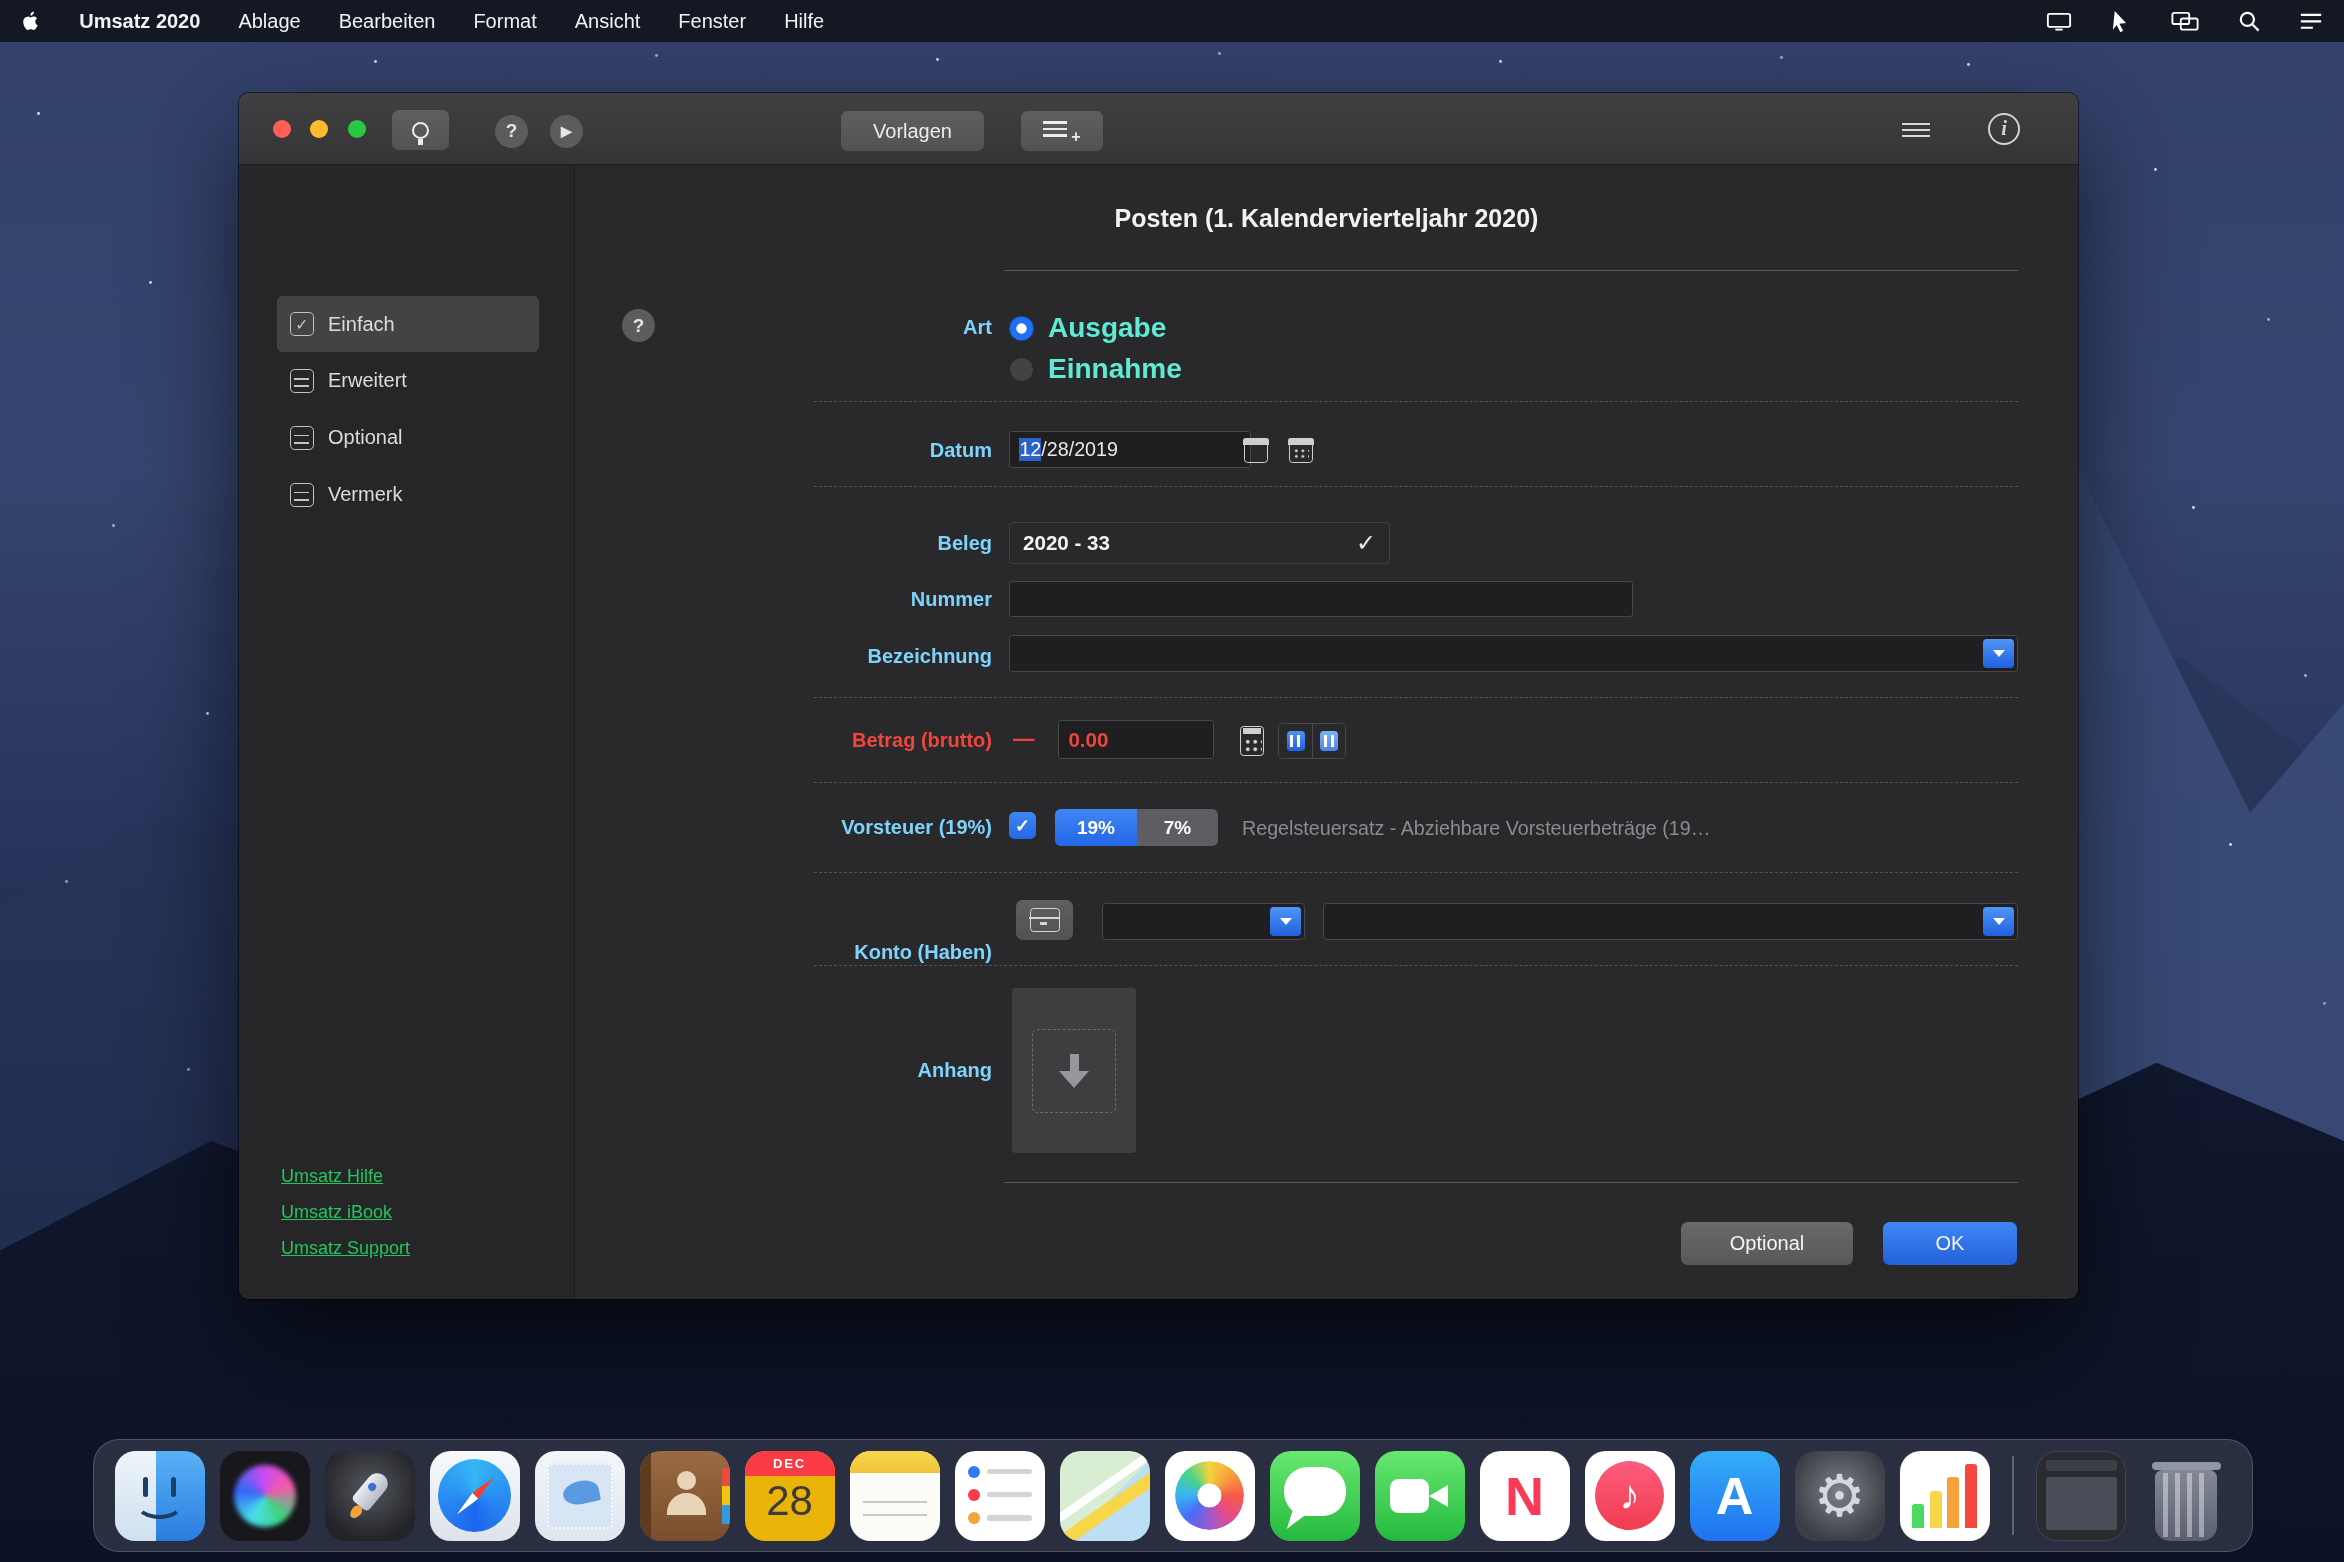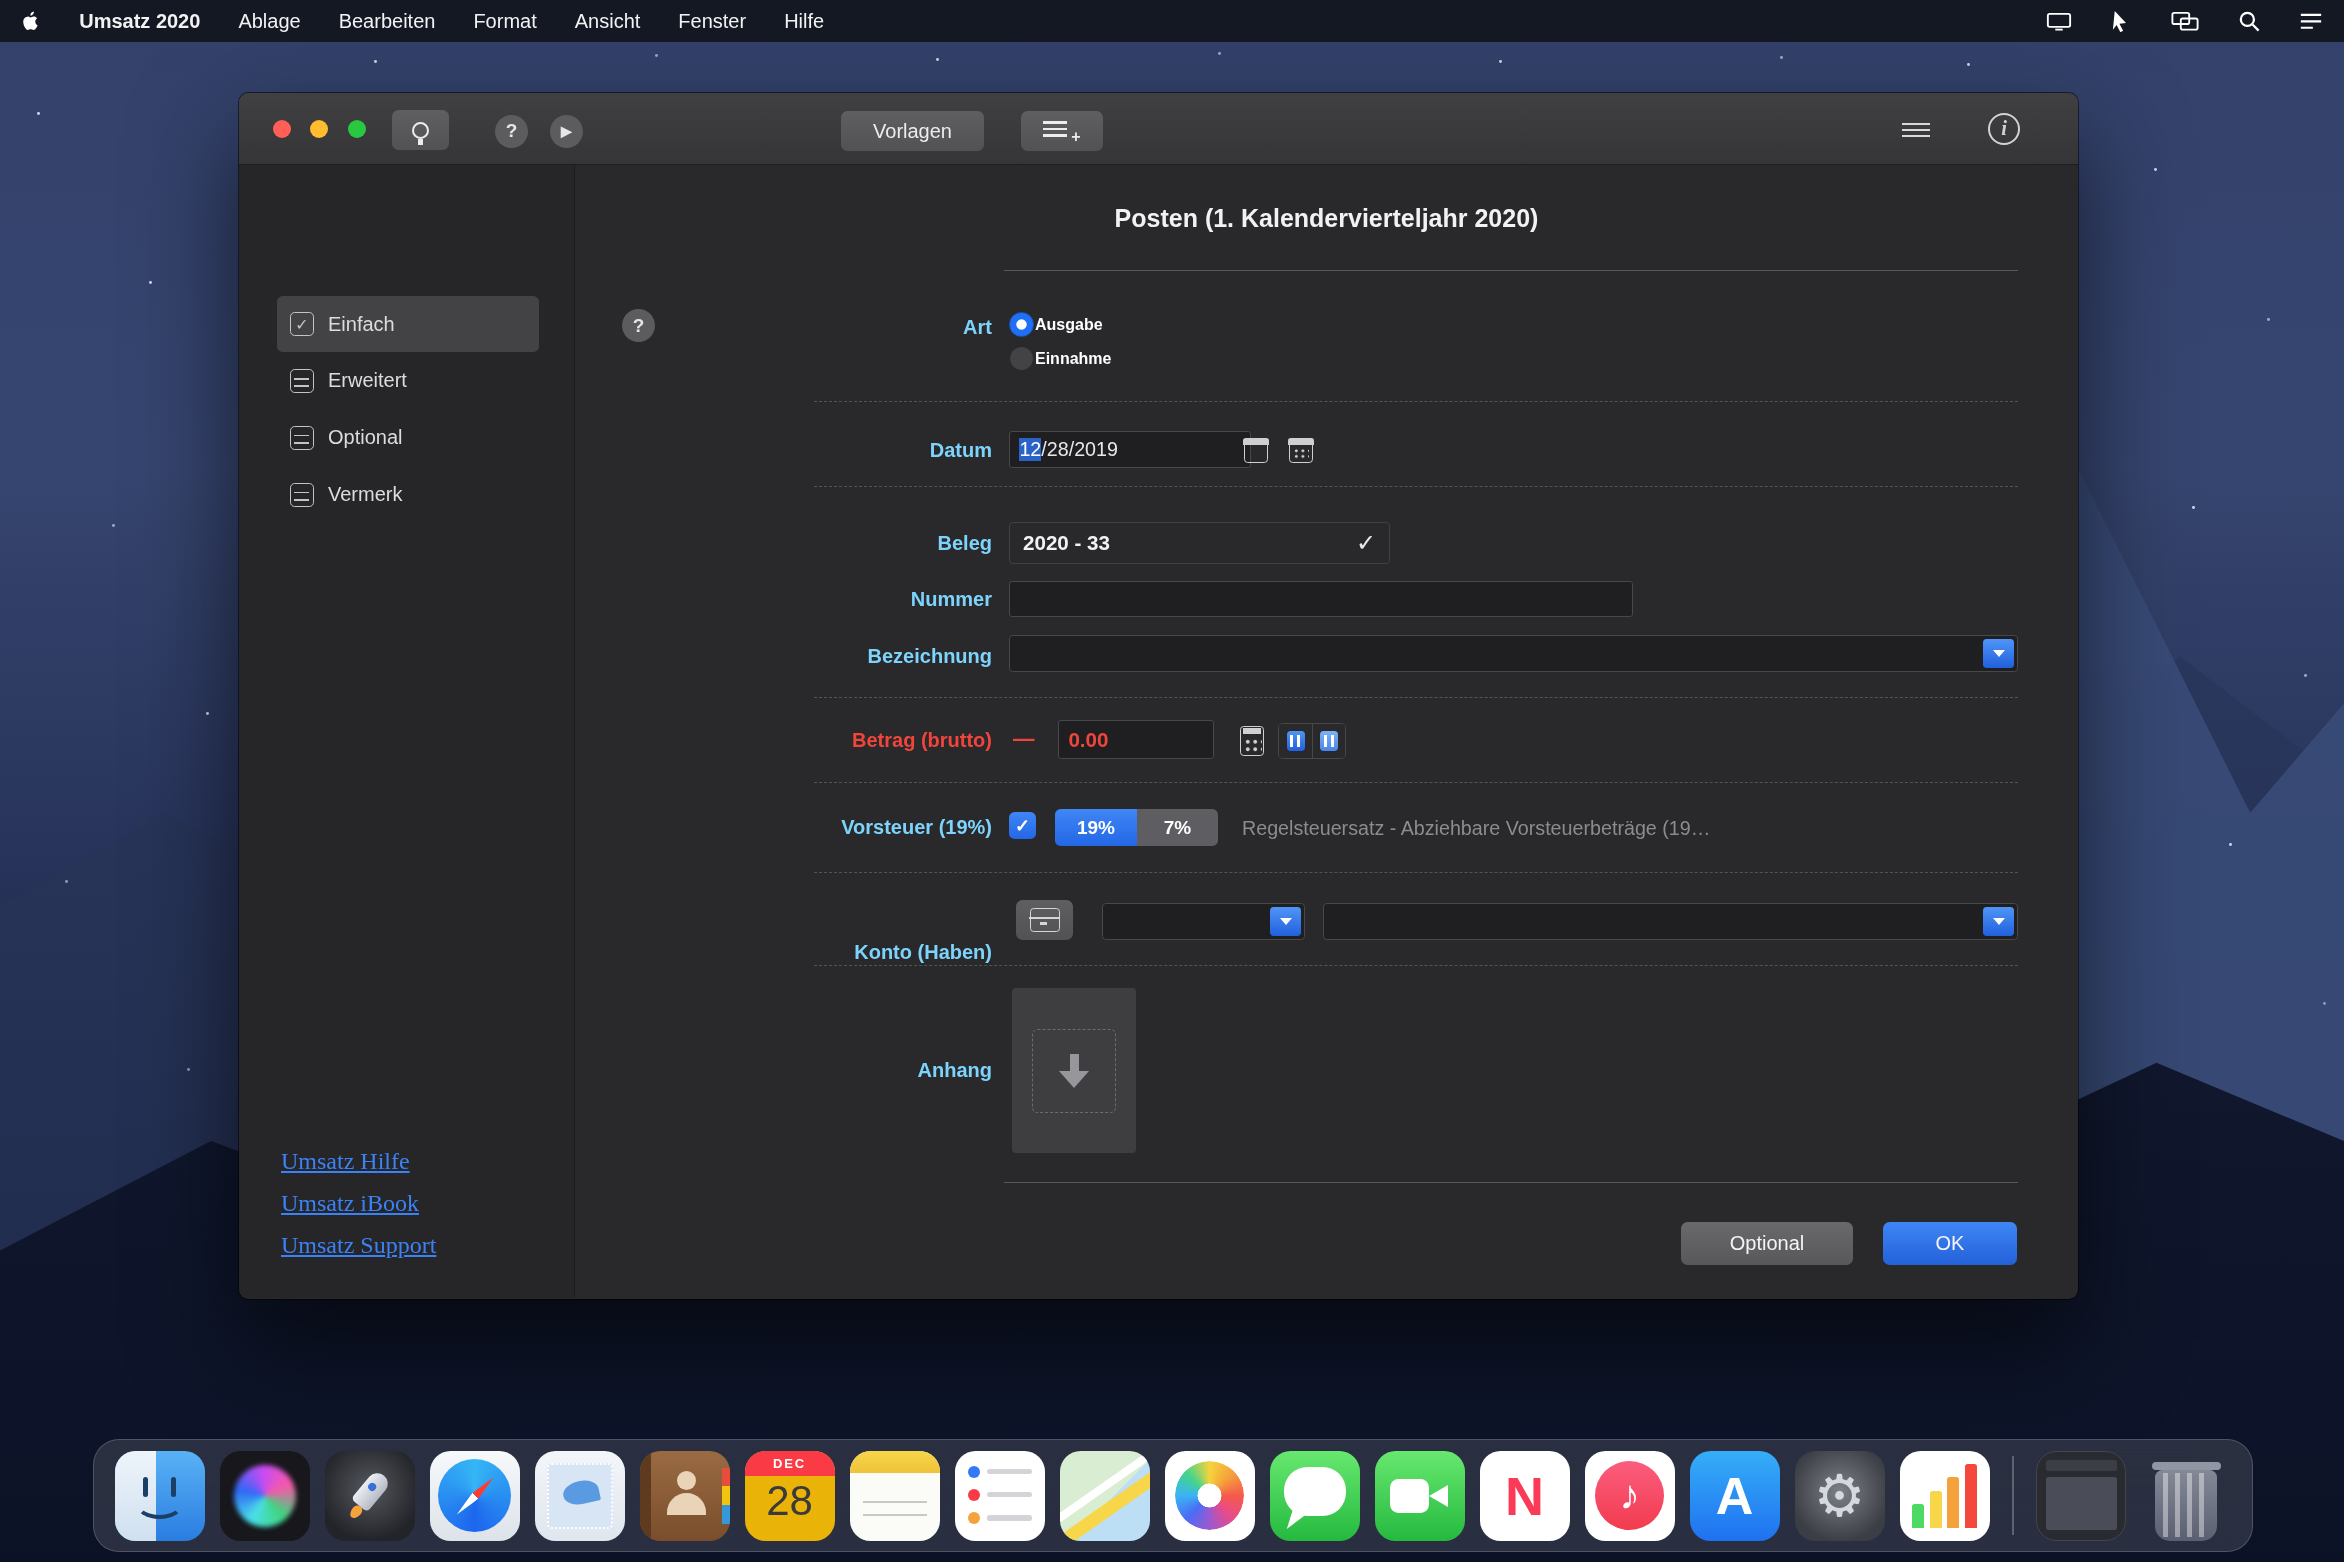--- a/index.html
+++ b/index.html
@@ -62,38 +62,38 @@
   
   .sidebar { width:336px; background:#262628; border-right:0.9px solid #1c1c1d; position:relative; padding-top:131px; flex:0 0 auto; }
   .side-item { height:56px; margin:0 35px 0.9px 38px; border-radius:5.6px; display:flex; align-items:center; gap:14px;
     padding-left:13px; font-size:20px; color:#dcdcde; }
   .side-item.selected { background:#434346; }
   .s-ico { width:24px; height:24px; border:1.9px solid #c4c4c6; border-radius:4.7px; flex:0 0 auto;
     display:flex; align-items:center; justify-content:center; font-size:16px; color:#c4c4c6; }
   .s-ico.lines { background:repeating-linear-gradient(#0000 0 5.6px,#c4c4c6 5.6px 7.5px); background-size:15px 20.6px;
     background-position:2.8px 1.9px; background-repeat:no-repeat; }
   .side-links { position:absolute; left:42px; bottom:39px; display:flex; flex-direction:column; gap:15px; }
-  .side-links a { color:#3b82f6; font-size:24px; text-decoration:underline;font-family:Liberation Serif, serif; }
+  .side-links a { color:#22c55e; font-size:18px; text-decoration:underline; }
 
   
   .content { flex:1; position:relative; background:#29292b; }
   .form-title { position:absolute; top:39px; left:0; right:0; text-align:center; font-size:25px; font-weight:bold; color:#f2f2f4; }
   .hline { position:absolute; height:0.9px; background:#59595c; }
   .hline.t { top:105px; left:429px; right:60px; }
   .hline.b { top:1017px; left:429px; right:60px; }
   .sep { position:absolute; left:239px; right:60px; border-top:0.9px dashed #535356; }
   .sep1{top:236px} .sep2{top:321px} .sep3{top:532px} .sep4{top:617px} .sep5{top:707px} .sep6{top:800px}
 
   .flabel { position:absolute; left:0; width:417px; text-align:right; font-size:20px; font-weight:bold; color:#7dd3fc; }
   .help-art { position:absolute; left:47px; top:144px; width:33px; height:33px; border-radius:50%; background:#5c5c5f;
     color:#e6e6e8; display:flex; align-items:center; justify-content:center; font-size:19px; font-weight:bold; }
 
   .art-label { top:151px; }
   .art-options { position:absolute; left:434px; top:147px; display:flex; flex-direction:column; gap:9.4px; }
-  .radio-row { display:flex; align-items:center; gap:1px; font-size:16px; font-weight:bold; color:#ffffff; }
+  .radio-row { display:flex; align-items:center; gap:14px; font-size:28px; font-weight:bold; color:#5eead4; }
   .radio { width:25px; height:25px; border-radius:50%; background:#434346; border:0.9px solid #28282a; position:relative; }
   .radio.on { background:radial-gradient(circle,#fff 0 4.7px,#1f70f4 5.6px); border-color:#1a55c0; }
 
   .datum-label { top:274px; }
   .field { position:absolute; background:#1f1f21; border:0.9px solid #48484a; border-radius:2.8px; font-size:19.7px; color:#e8e8ea;
     display:flex; align-items:center; padding:0 9.4px; }
   .datum-input { left:434px; top:266px; width:242px; height:37px; }
   .sel-part { background:#2a63c8; color:#fff; }
   .cal-btn { position:absolute; top:271px; width:32px; height:30px; display:flex; align-items:center; justify-content:center; }
   .cal-btn.c1{ left:665px; } .cal-btn.c2{ left:710px; }

